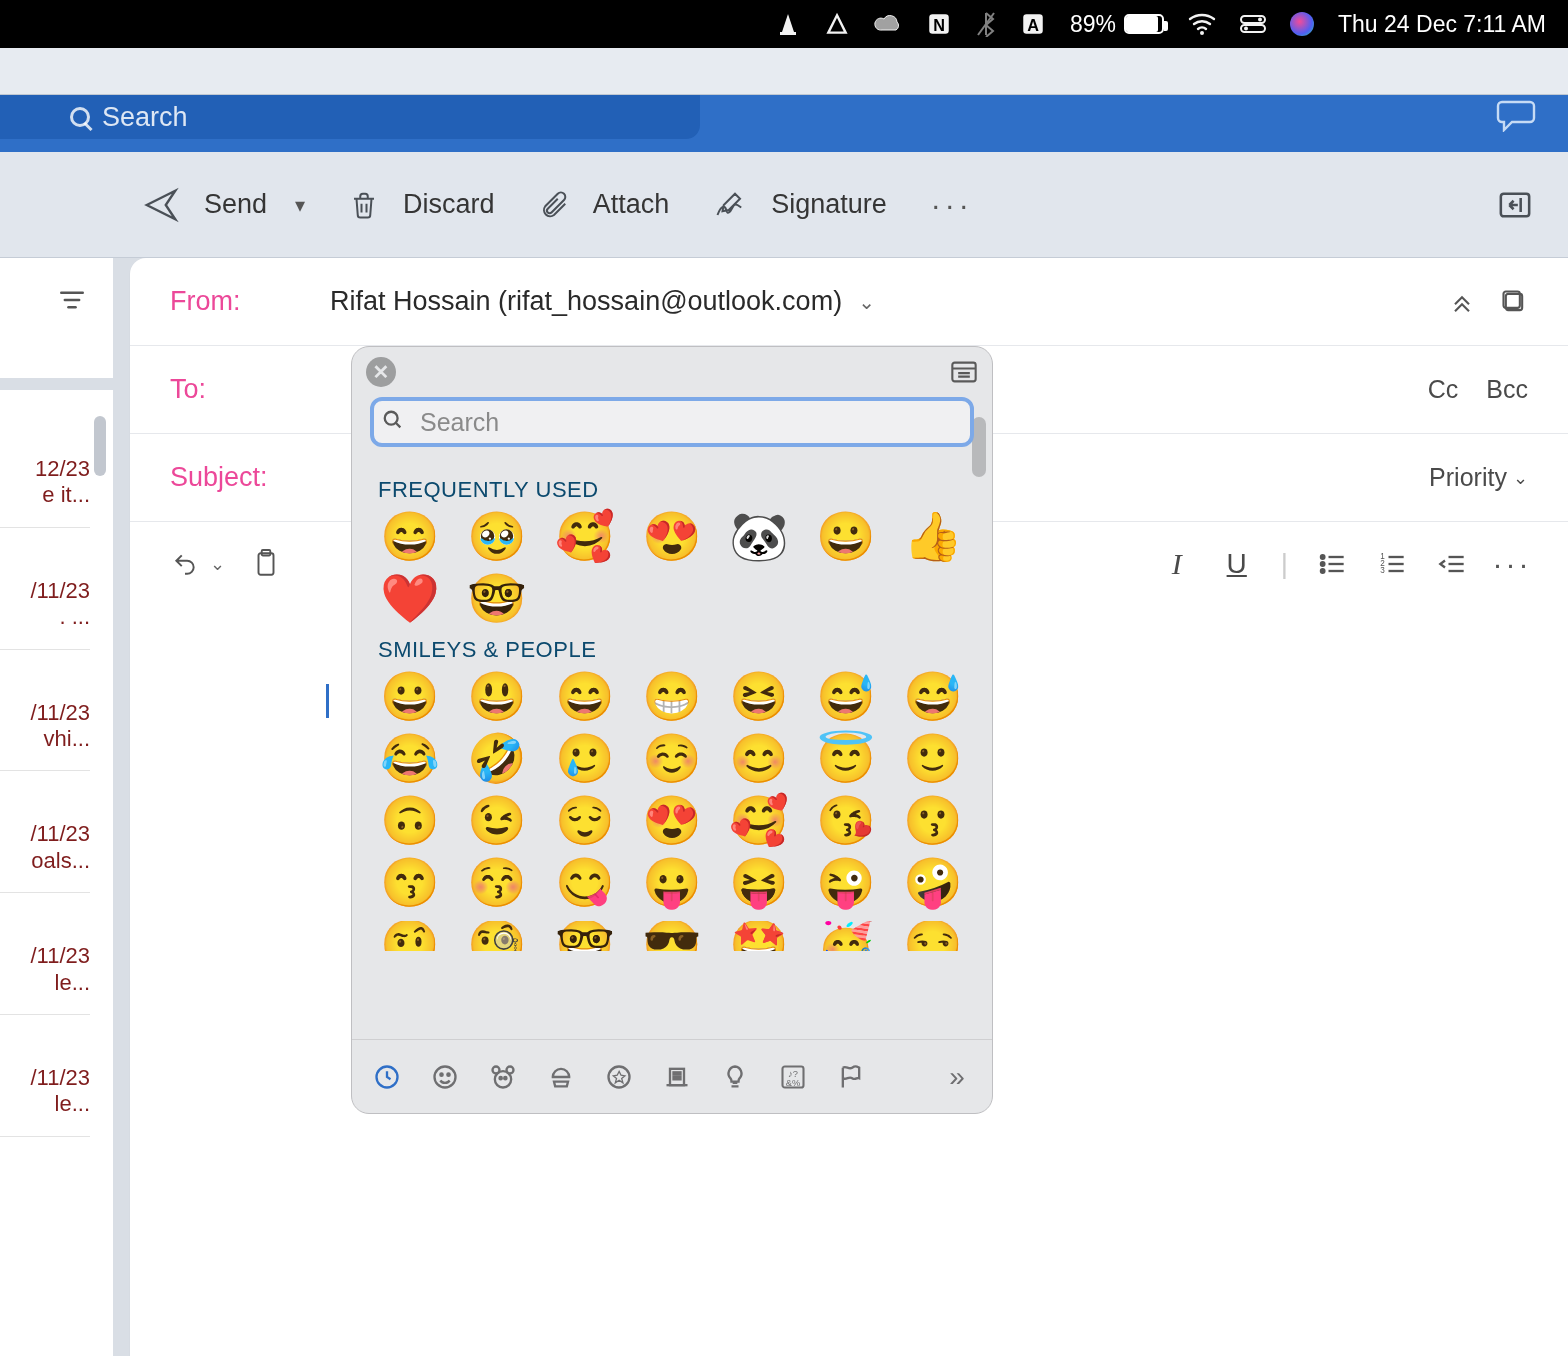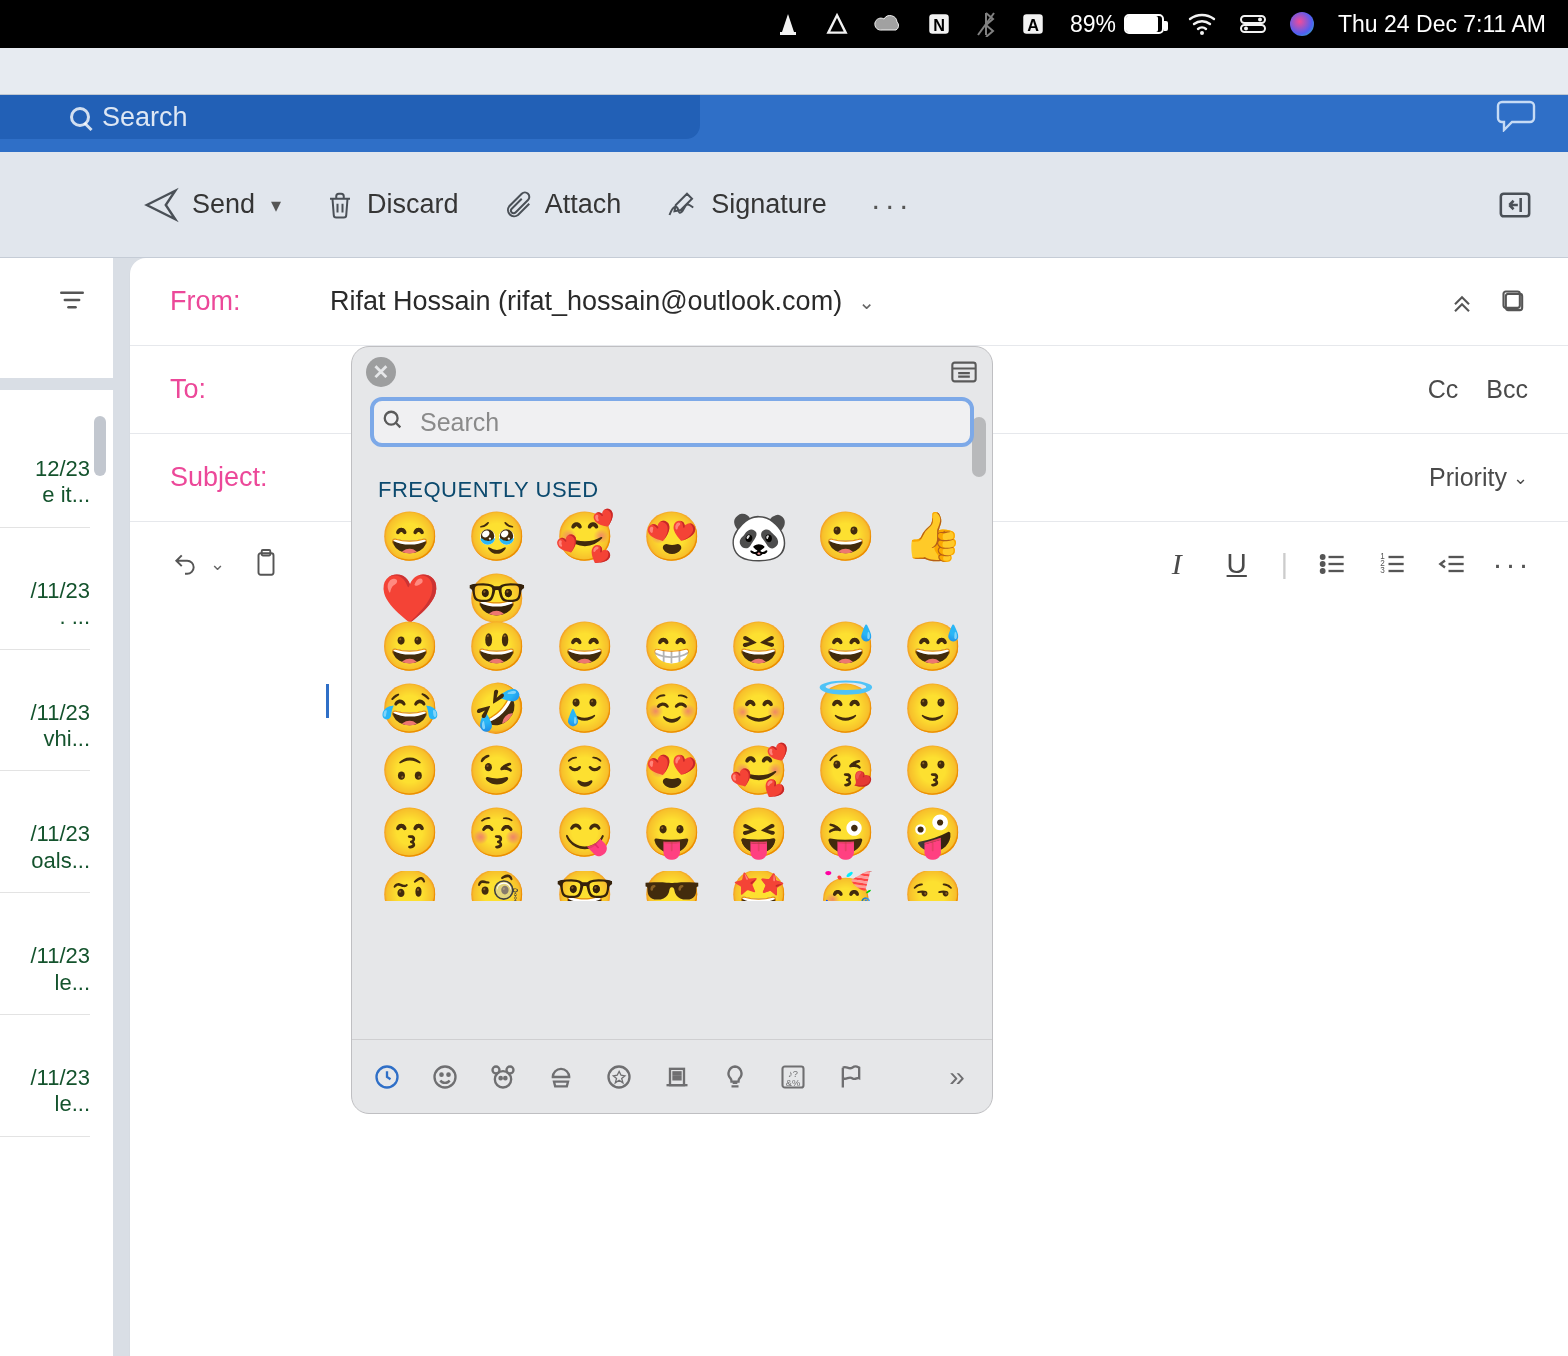--- a/index.html
+++ b/index.html
@@ -76,21 +76,21 @@
   
   .compose-toolbar {
     position: absolute; top: 152px; left: 0; right: 0; height: 106px;
     background: #e1e6ed;
     border-bottom: 1px solid #c5ccd6;
     display: flex; align-items: center;
     padding-left: 142px;
     gap: 44px;
     font-size: 27px; color: #353535;
   }
-  .tb-item { display: flex; align-items: center; gap: 12px; cursor: pointer; }
+  .tb-item { display: flex; align-items: center; gap: 24px; cursor: pointer; }
   .tb-icon { color: #4a5057; }
   .send-arrow svg { width: 38px; height: 38px; }
   .chevdown { font-size: 20px; color: #555; margin-left: 4px; }
   .dots { font-size: 30px; letter-spacing: 4px; color: #555; }
   .collapse-icon {
     margin-left: auto; margin-right: 36px;
     display: flex; align-items: center;
   }
 
   
@@ -98,21 +98,21 @@
     position: absolute; top: 258px; left: 0; width: 114px; bottom: 0;
     background: #ffffff;
     border-right: 1px solid #d9dee5;
   }
   .filter-icon { position: absolute; top: 30px; right: 26px; color: #555; }
   .left-gap {
     position: absolute; top: 120px; width: 100%; height: 12px; background: #d9dee5;
   }
   .mail-list {
     position: absolute; top: 180px; width: 90px; left: 0;
-    font-size: 22px; color: #14532d;
+    font-size: 22px; color: #7f1d1d;
   }
   .mail-list .mi {
     padding: 18px 0 18px 0; border-bottom: 1px solid #e3e3e3;
     text-align: right; line-height: 1.2;
   }
   .mail-list .scrolltrack {
     position: absolute; right: -16px; top: -22px; width: 12px; height: 60px;
     background: #c2c7cf; border-radius: 6px;
   }
 
@@ -505,20 +505,21 @@
         <span class="emoji">🥹</span>
         <span class="emoji">🥰</span>
         <span class="emoji">😍</span>
         <span class="emoji">🐼</span>
         <span class="emoji">😀</span>
         <span class="emoji">👍</span>
         <span class="emoji">❤️</span>
         <span class="emoji">🤓</span>
       </div>
 
+    <div class="section-label">SMILEYS &amp; PEOPLE</div>
     <div class="emoji-grid" id="smileys-grid">
         <span class="emoji">😀</span>
         <span class="emoji">😃</span>
         <span class="emoji">😄</span>
         <span class="emoji">😁</span>
         <span class="emoji">😆</span>
         <span class="emoji">😅</span>
         <span class="emoji">😅</span>
         <span class="emoji">😂</span>
         <span class="emoji">🤣</span>

